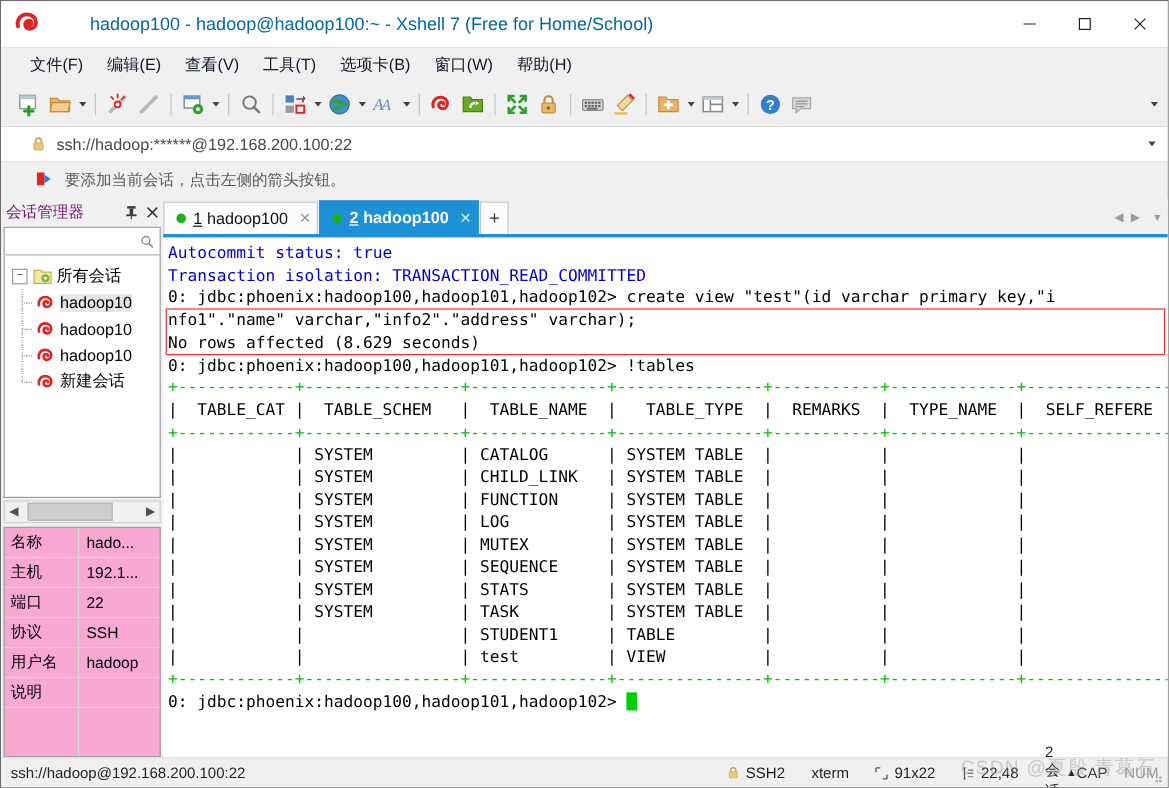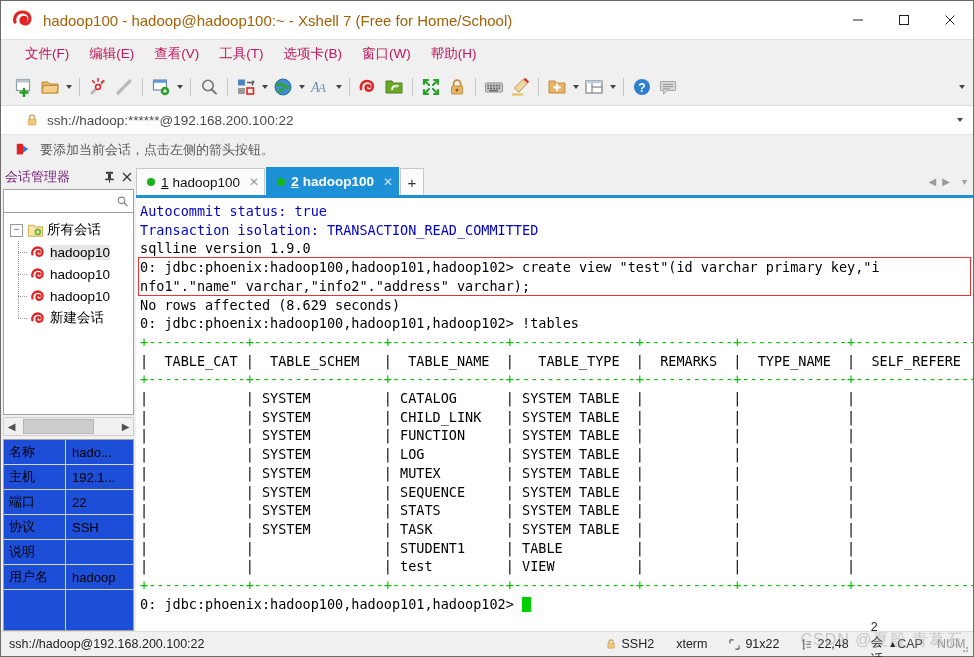--- a/index.html
+++ b/index.html
@@ -9,50 +9,50 @@
     font-size:13px;color:#000;background:#f0f0f0;
     -webkit-font-smoothing:none;
   }
   .app{width:974px;height:657px;display:flex;flex-direction:column;
        border:1px solid #6b6b6b;box-sizing:border-box;background:#fff;}
 
   
   .titlebar{height:38px;flex:0 0 38px;background:#fff;display:flex;align-items:center;
             border-bottom:1px solid #e2e2e2;}
   .title-ico{width:26px;height:26px;margin-left:10px;margin-right:6px;position:relative;flex:0 0 26px;}
-  .title-text{font-size:15px;color:#a16207;white-space:nowrap;}
+  .title-text{font-size:15px;color:#0369a1;white-space:nowrap;margin-left:32px;}
   .win-btns{margin-left:auto;display:flex;height:38px;}
   .win-btn{width:46px;height:38px;display:flex;align-items:center;justify-content:center;
            font-size:13px;color:#222;}
 
   
   .menubar{height:28px;flex:0 0 28px;background:#f0f0f0;display:flex;align-items:center;
            padding-left:14px;border-bottom:1px solid #f0f0f0;}
-  .menu-item{padding:3px 10px;font-size:13.5px;color:#be185d;white-space:nowrap;}
+  .menu-item{padding:3px 10px;font-size:13.5px;color:#0f172a;white-space:nowrap;}
 
   
   .toolbar{height:36px;flex:0 0 36px;background:#f0f0f0;display:flex;align-items:center;
            padding-left:10px;border-bottom:1px solid #dcdcdc;position:relative;}
   .tb{width:26px;height:26px;display:flex;align-items:center;justify-content:center;position:relative;}
   .tb svg{display:block;}
   .caret{width:11px;height:24px;display:flex;align-items:center;justify-content:center;}
   .caret:after{content:"";border-left:3.5px solid transparent;border-right:3.5px solid transparent;
                border-top:4px solid #444;display:block;}
   .sep{width:1px;height:18px;background:#c6c6c6;margin:0 5px;}
   .tb-overflow{position:absolute;right:6px;top:50%;transform:translateY(-50%);}
 
   
   .addrbar{height:28px;flex:0 0 28px;background:#fff;display:flex;align-items:center;
            border-bottom:1px solid #e6e6e6;padding-left:24px;position:relative;}
   .addr-text{font-size:13.5px;color:#4a4a4a;margin-left:8px;}
   .addr-caret{position:absolute;right:8px;top:50%;transform:translateY(-50%);}
 
   
   .noticebar{height:30px;flex:0 0 30px;background:#f0f0f0;display:flex;align-items:center;
-             padding-left:14px;}
+             padding-left:28px;}
   .notice-text{font-size:13px;color:#5a5a5a;margin-left:9px;}
 
   
   .body{flex:1 1 auto;display:flex;min-height:0;background:#f0f0f0;}
 
   
   .sidebar{width:135px;flex:0 0 135px;display:flex;flex-direction:column;background:#f0f0f0;}
   .sb-head{height:24px;flex:0 0 24px;display:flex;align-items:center;padding-left:4px;background:#f0f0f0;}
   .sb-title{font-size:13px;color:#701a75;flex:1 1 auto;}
   .sb-ico{width:18px;height:18px;display:flex;align-items:center;justify-content:center;font-size:12px;color:#333;}
@@ -71,21 +71,21 @@
   .tree-node .dash{position:absolute;left:14px;top:11px;width:9px;height:1px;
                    background:repeating-linear-gradient(to right,#9a9a9a 0 1px,transparent 1px 2px);}
   .xicon{width:17px;height:17px;margin-right:3px;flex:0 0 17px;}
   .sb-hscroll{height:19px;flex:0 0 19px;margin:2px 2px 0 2px;background:#f0f0f0;border:1px solid #cfcfcf;
               display:flex;align-items:center;box-sizing:border-box;}
   .hs-btn{width:15px;height:17px;display:flex;align-items:center;justify-content:center;font-size:10px;color:#505050;}
   .hs-thumb{height:15px;background:#cdcdcd;border:1px solid #b5b5b5;box-sizing:border-box;}
   .hs-track{flex:1 1 auto;height:17px;position:relative;}
 
   
-  .props{flex:0 0 auto;margin:3px 2px 0 2px;border:1px solid #a0a0a0;background:#1d4ed8;box-sizing:border-box;}
+  .props{flex:0 0 auto;margin:3px 2px 0 2px;border:1px solid #a0a0a0;background:#f9a8d4;box-sizing:border-box;}
   .prow{display:flex;height:24px;border-bottom:1px solid #d7d7d7;}
   .prow:last-child{border-bottom:none;}
   .pk{width:62px;flex:0 0 62px;border-right:1px solid #d7d7d7;display:flex;align-items:center;
       padding-left:5px;font-size:13px;color:#000;box-sizing:border-box;}
   .pv{flex:1 1 auto;display:flex;align-items:center;padding-left:6px;font-size:13px;color:#000;
       overflow:hidden;white-space:nowrap;text-align:right;}
 
   
   .term-wrap{flex:1 1 auto;display:flex;flex-direction:column;min-width:0;background:#f0f0f0;}
   .tabbar{height:30px;flex:0 0 30px;display:flex;align-items:flex-end;background:#f0f0f0;position:relative;}
@@ -460,26 +460,26 @@
         </div>
         <div class="prow">
           <div class="pk">端口</div>
           <div class="pv">22</div>
         </div>
         <div class="prow">
           <div class="pk">协议</div>
           <div class="pv">SSH</div>
         </div>
         <div class="prow">
+          <div class="pk">用户名</div>
+          <div class="pv">hadoop</div>
+        </div>
+        <div class="prow">
           <div class="pk">说明</div>
           <div class="pv"></div>
-        </div>
-        <div class="prow">
-          <div class="pk">用户名</div>
-          <div class="pv">hadoop</div>
         </div>
         <div class="prow" style="height:40px">
           <div class="pk"></div>
           <div class="pv"></div>
         </div>
       </div>
     </div>
 
     <div class="term-wrap">
       <div class="tabbar">
@@ -501,21 +501,20 @@
           <span>▶</span>
           <span style="margin-left:6px">▾</span>
         </div>
       </div>
       <div class="tab-underline"></div>
 
       <div class="terminal" id="terminal">
 
       <div class="tline c-blue">Autocommit status: true</div>
           <div class="tline c-blue">Transaction isolation: TRANSACTION_READ_COMMITTED</div>
-          <div class="tline c-black">sqlline version 1.9.0</div>
           <div class="tline c-black">0: jdbc:phoenix:hadoop100,hadoop101,hadoop102&gt; create view "test"(id varchar primary key,"i</div>
           <div class="tline c-black">nfo1"."name" varchar,"info2"."address" varchar);</div>
           <div class="tline c-black">No rows affected (8.629 seconds)</div>
           <div class="tline c-black">0: jdbc:phoenix:hadoop100,hadoop101,hadoop102&gt; !tables</div>
           <div class="tline c-green">+------------+----------------+--------------+---------------+-----------+-------------+---------------+</div>
           <div class="tline c-black">|  TABLE_CAT |  TABLE_SCHEM   |  TABLE_NAME  |   TABLE_TYPE  |  REMARKS  |  TYPE_NAME  |  SELF_REFERE  |</div>
           <div class="tline c-green">+------------+----------------+--------------+---------------+-----------+-------------+---------------+</div>
           <div class="tline c-black">|            | SYSTEM         | CATALOG      | SYSTEM TABLE  |           |             |               |</div>
           <div class="tline c-black">|            | SYSTEM         | CHILD_LINK   | SYSTEM TABLE  |           |             |               |</div>
           <div class="tline c-black">|            | SYSTEM         | FUNCTION     | SYSTEM TABLE  |           |             |               |</div>

